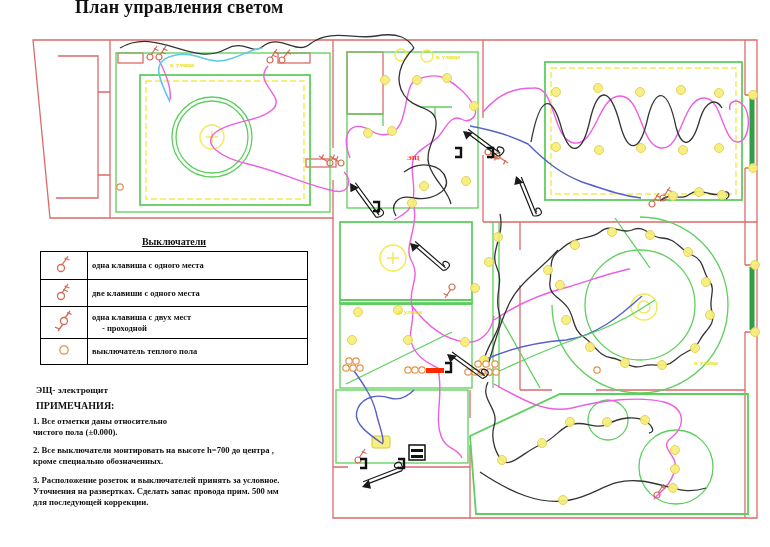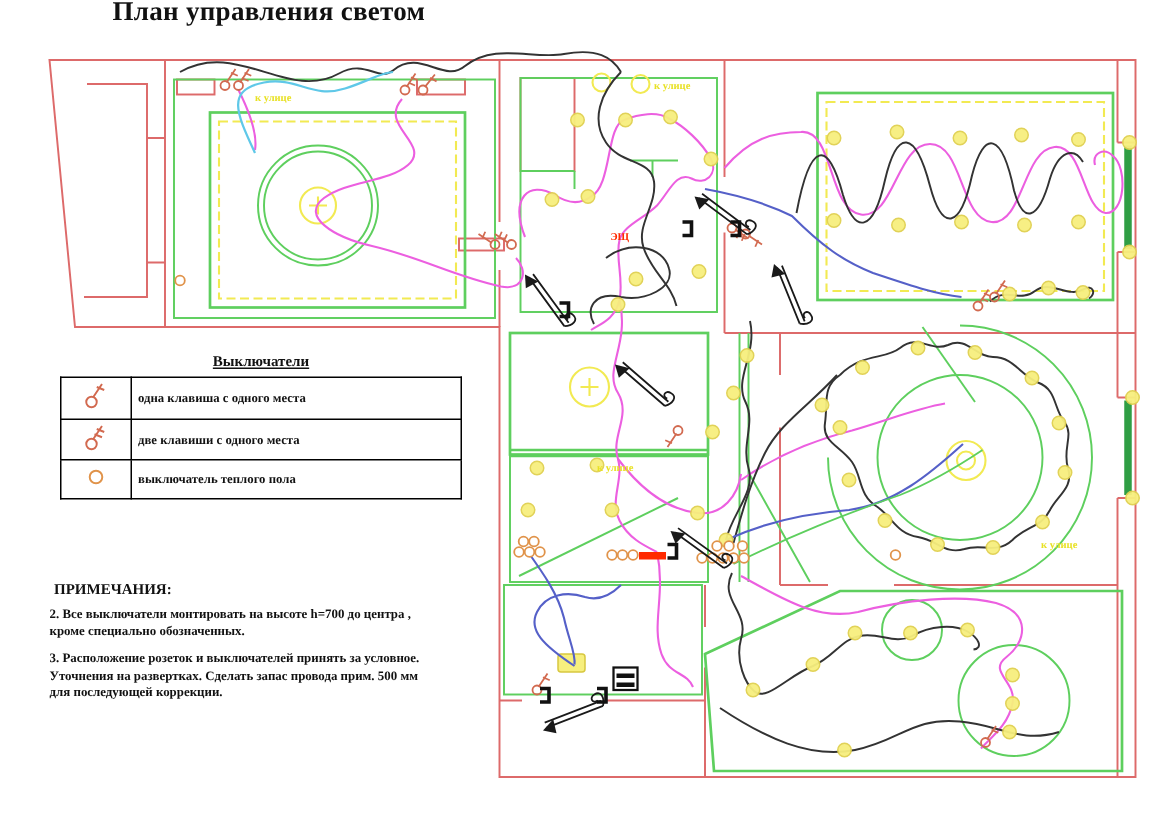--- a/index.html
+++ b/index.html
@@ -315,34 +315,53 @@
                   <path d="M11,12 L17,3 M13.5,5 l5,2 M12,8.5 l5,2"></path>
                 </g>
           </svg>
         </td>
         <td>
               <div>две клавиши с одного места</div>
             </td>
       </tr>
       <tr>
         <td class="sym">
+          <svg width="26" height="26" viewBox="0 0 26 26">
+            <g class="swv">
+                  <circle cx="13" cy="13" r="3.5"></circle>
+                  <path d="M14,10 L19,3 M16,4.5 l4.5,1.8 M12,16 L7,23 M8.5,21 l-4.5,-1.8"></path>
+                </g>
+          </svg>
+        </td>
+        <td>
+          <div>одна клавиша с двух мест</div>
+          <div class="l2">- проходной</div>
+        </td>
+      </tr>
+      <tr>
+        <td class="sym">
           <svg width="26" height="20" viewBox="0 0 26 20">
             <circle class="sockv" cx="13" cy="10" r="4.2"></circle>
           </svg>
         </td>
         <td>
               <div>выключатель теплого пола</div>
             </td>
       </tr>
     </tbody>
       </table>
   </div>
 
   <div class="notes">
+    <div class="ab">ЭЩ- электрощит</div>
     <div class="hd">ПРИМЕЧАНИЯ:</div>
+    <p>
+      <span class="ln">1. Все отметки даны относительно</span>
+      <span class="ln">чистого пола (±0.000).</span>
+    </p>
     <p>
       <span class="ln">2. Все выключатели монтировать на высоте h=700 до центра ,</span>
       <span class="ln">кроме специально обозначенных.</span>
     </p>
     <p>
       <span class="ln">3. Расположение розеток и выключателей принять за условное.</span>
       <span class="ln">Уточнения на развертках. Сделать запас провода прим. 500 мм</span>
       <span class="ln">для последующей коррекции.</span>
     </p>
   </div>

